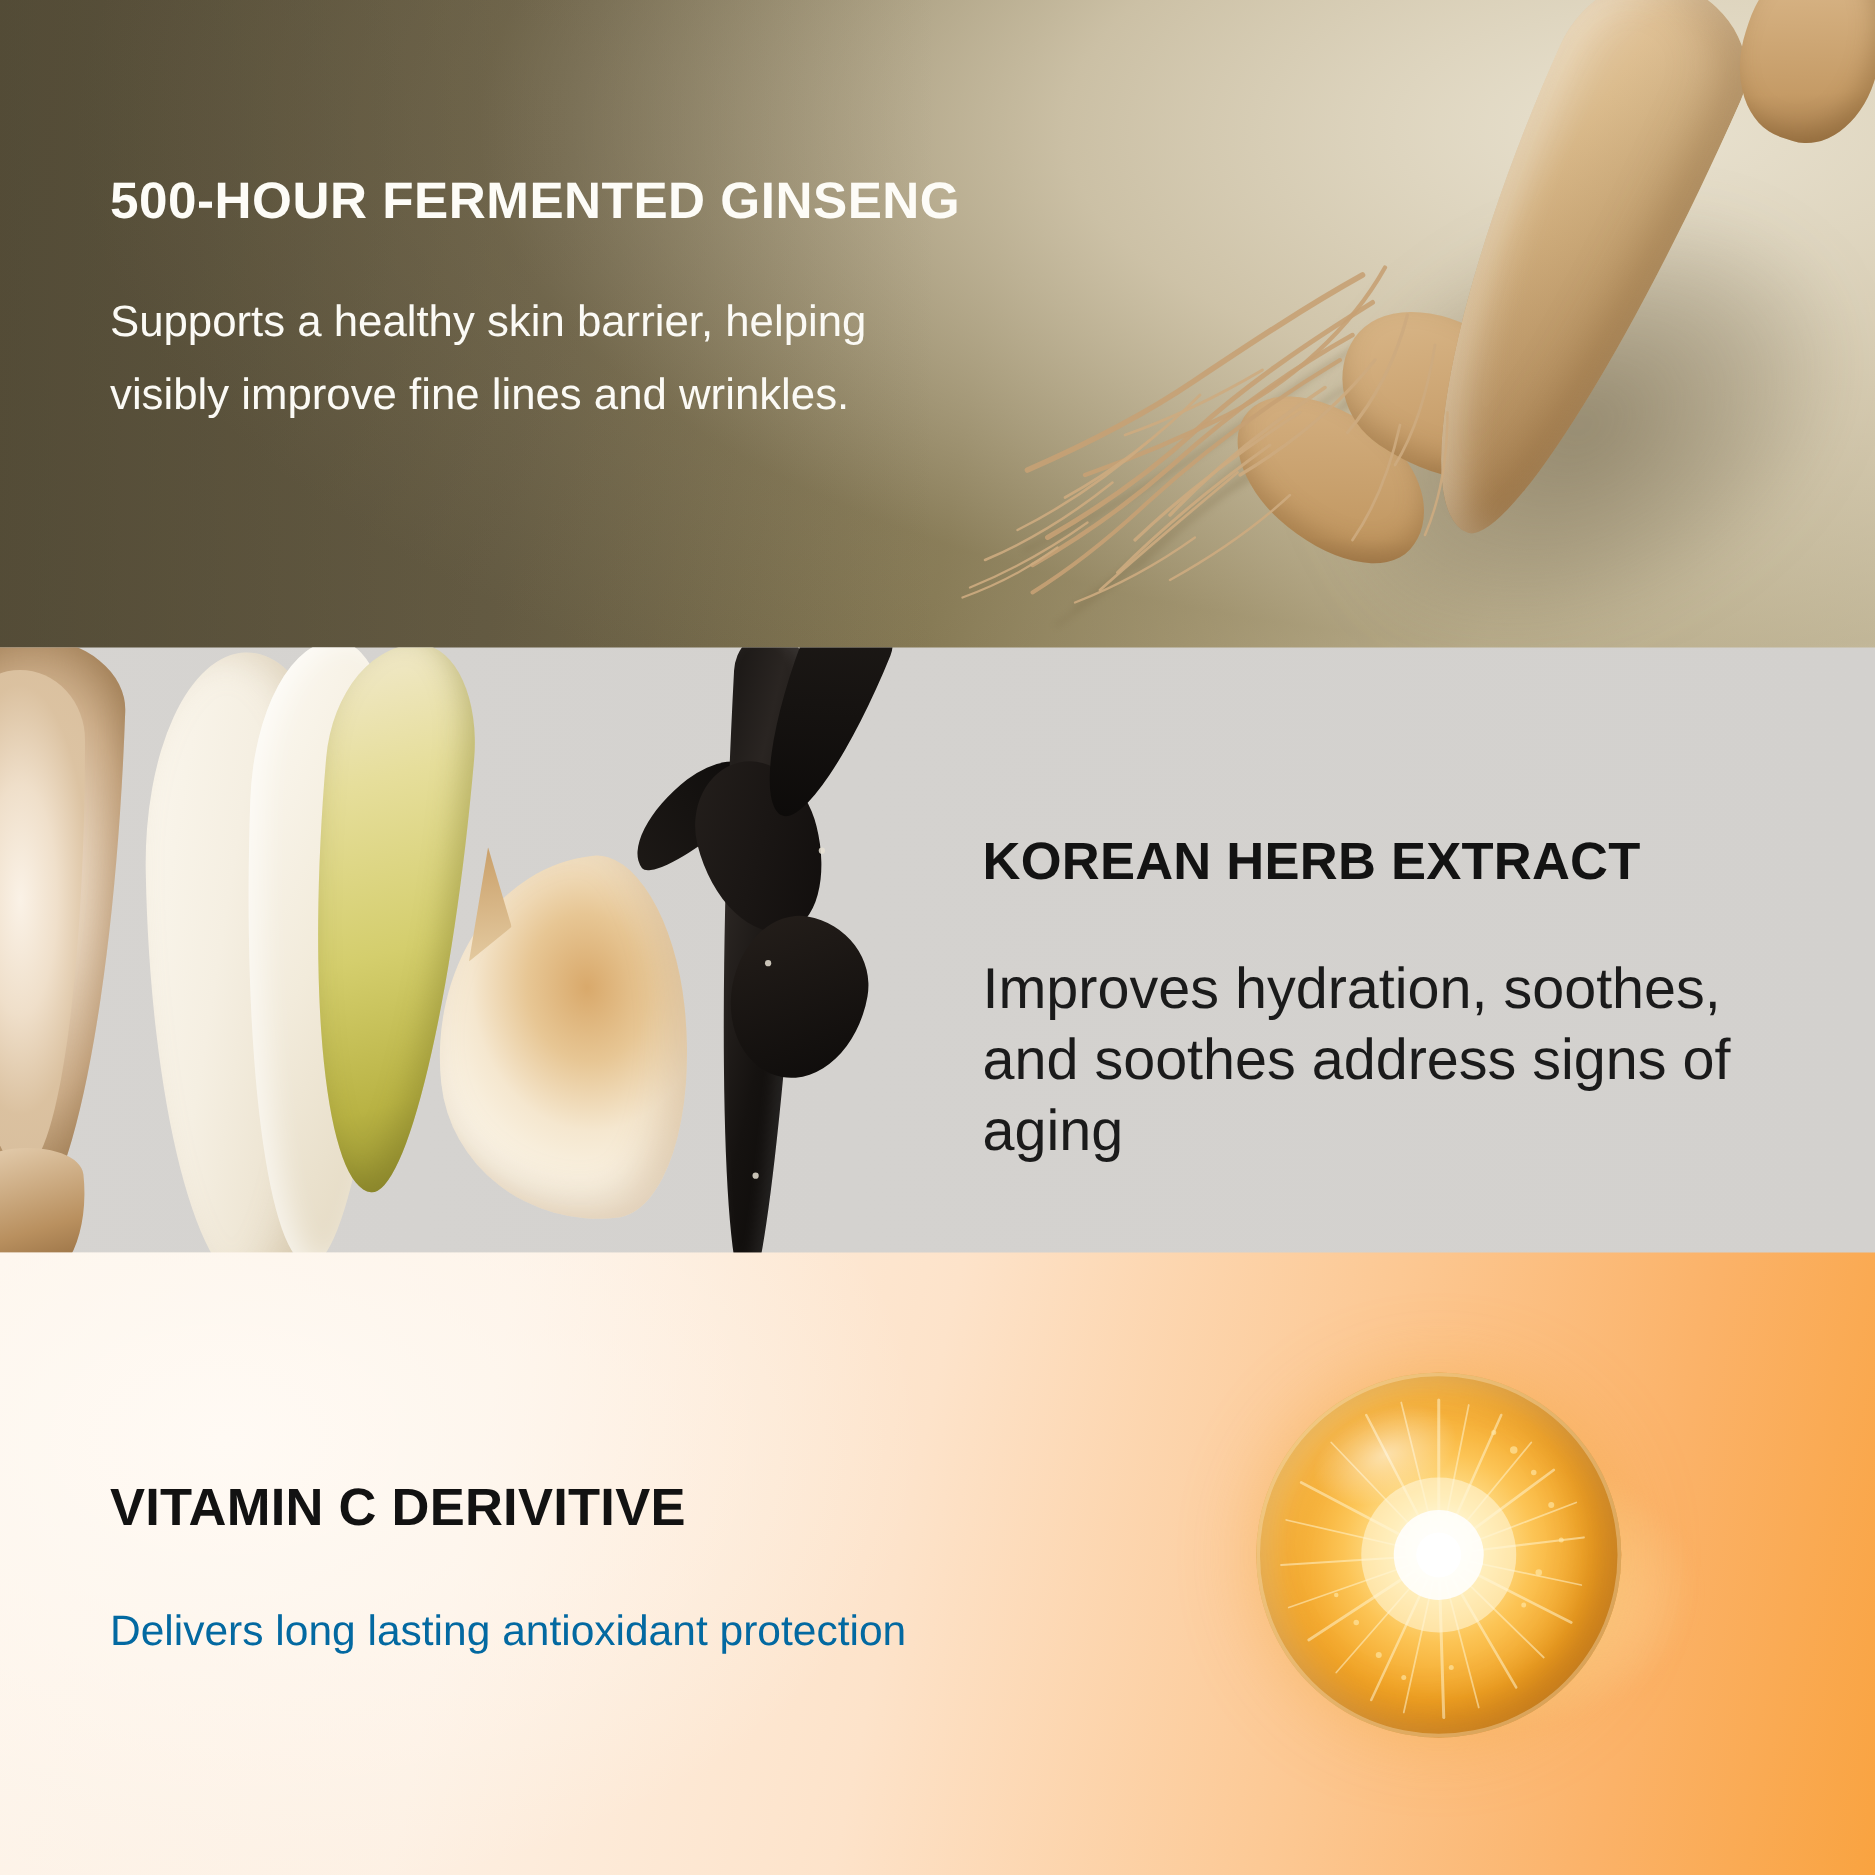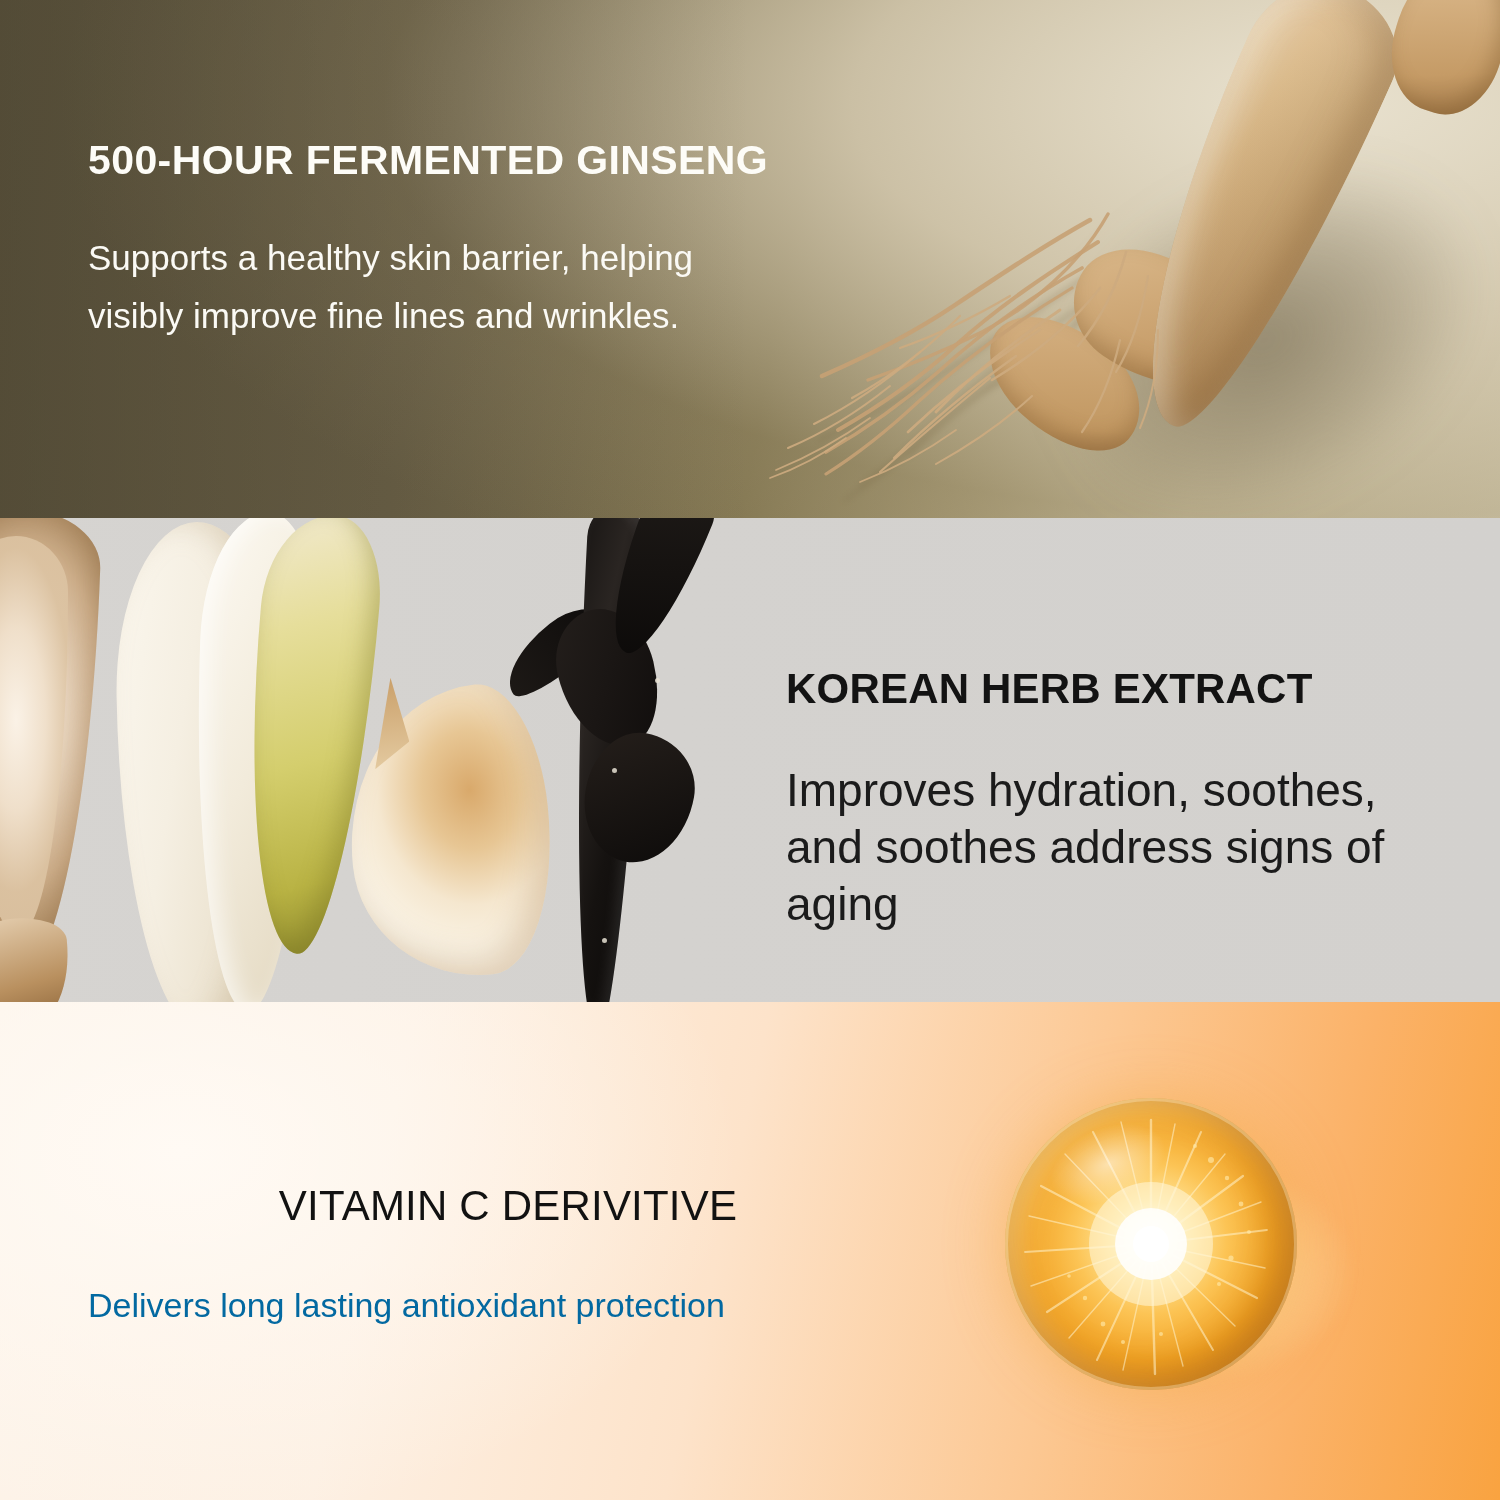--- a/index.html
+++ b/index.html
@@ -233,22 +233,22 @@
   .p3-highlight{
     position:absolute;left:1048px;top:1128px;width:120px;height:72px;
     border-radius:50%;
     background:radial-gradient(closest-side, rgba(255,255,255,0.55), rgba(255,255,255,0));
     transform:rotate(-22deg);
     z-index:6;
   }
 
   .p3-text{position:absolute;left:88px;top:1185px;width:840px;}
   .p3-title{
-    font-size:42px;font-weight:400;letter-spacing:0.2px;
-    color:#121212;line-height:1;margin:0 0 56px 0;white-space:nowrap;text-align:center;
+    font-size:42px;font-weight:700;letter-spacing:0.2px;
+    color:#121212;line-height:1;margin:0 0 56px 0;white-space:nowrap;
   }
   .p3-body{font-size:34px;font-weight:400;color:#0369a1;line-height:44px;margin:0;}
 </style>
 </head>
 <body>
 
 <div class="page">
 
   <section class="panel1">
     <div class="p1-vignette"></div>

